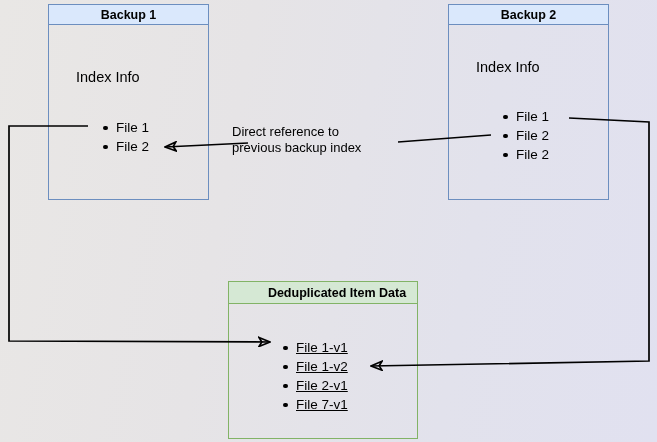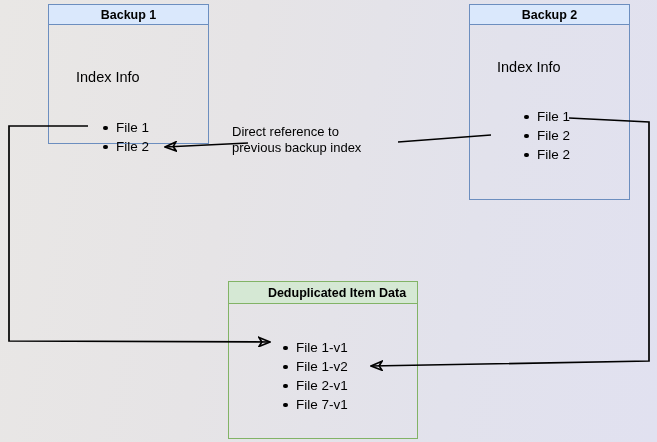--- a/index.html
+++ b/index.html
@@ -56,42 +56,42 @@
       <marker id="arrowhead" markerUnits="userSpaceOnUse" markerWidth="13" markerHeight="11" refX="12" refY="5.5" orient="auto">
         <path d="M1,1 L12,5.5 L1,10 L3.8,5.5 Z" fill="#000" stroke="none"></path>
       </marker>
     </defs>
     <path d="M 88 126 L 9 126 L 9 341 L 270 342" marker-end="url(#arrowhead)"></path>
     <path d="M 569 118 L 649 122 L 649 361 L 371 366" marker-end="url(#arrowhead)"></path>
     <path d="M 491 135 L 398 142"></path>
     <path d="M 248 143 L 165 147" marker-end="url(#arrowhead)"></path>
   </svg>
 
-  <div class="box blue" style="left:48px; top:4px; width:161px; height:140px;">
+  <div class="box blue" style="left:48px; top:4px; width:161px; height:196px;">
     <div class="box-header">Backup 1</div>
     <div class="section-label" style="left:27px; top:64px;">Index Info</div>
     <ul class="file-list" style="left:51px; top:113px;">
       <li>File 1</li>
       <li>File 2</li>
     </ul>
   </div>
 
-  <div class="box blue" style="left:448px; top:4px; width:161px; height:196px;margin-left:21px;">
+  <div class="box blue" style="left:448px; top:4px; width:161px; height:196px;">
     <div class="box-header">Backup 2</div>
     <div class="section-label" style="left:27px; top:54px;">Index Info</div>
     <ul class="file-list" style="left:51px; top:102px;">
       <li>File 1</li>
       <li>File 2</li>
       <li>File 2</li>
     </ul>
   </div>
 
   <div class="box green" style="left:228px; top:281px; width:190px; height:158px;">
     <div class="box-header">Deduplicated Item Data</div>
-    <ul class="file-list" style="left:51px; top:56px;">
+    <ul class="file-list" style="left:51px; top:56px;text-decoration:underline;">
       <li>File 1-v1</li>
       <li>File 1-v2</li>
       <li>File 2-v1</li>
       <li>File 7-v1</li>
     </ul>
   </div>
 
   <div class="annotation">
     <div>Direct reference to</div>
     <div>previous backup index</div>

